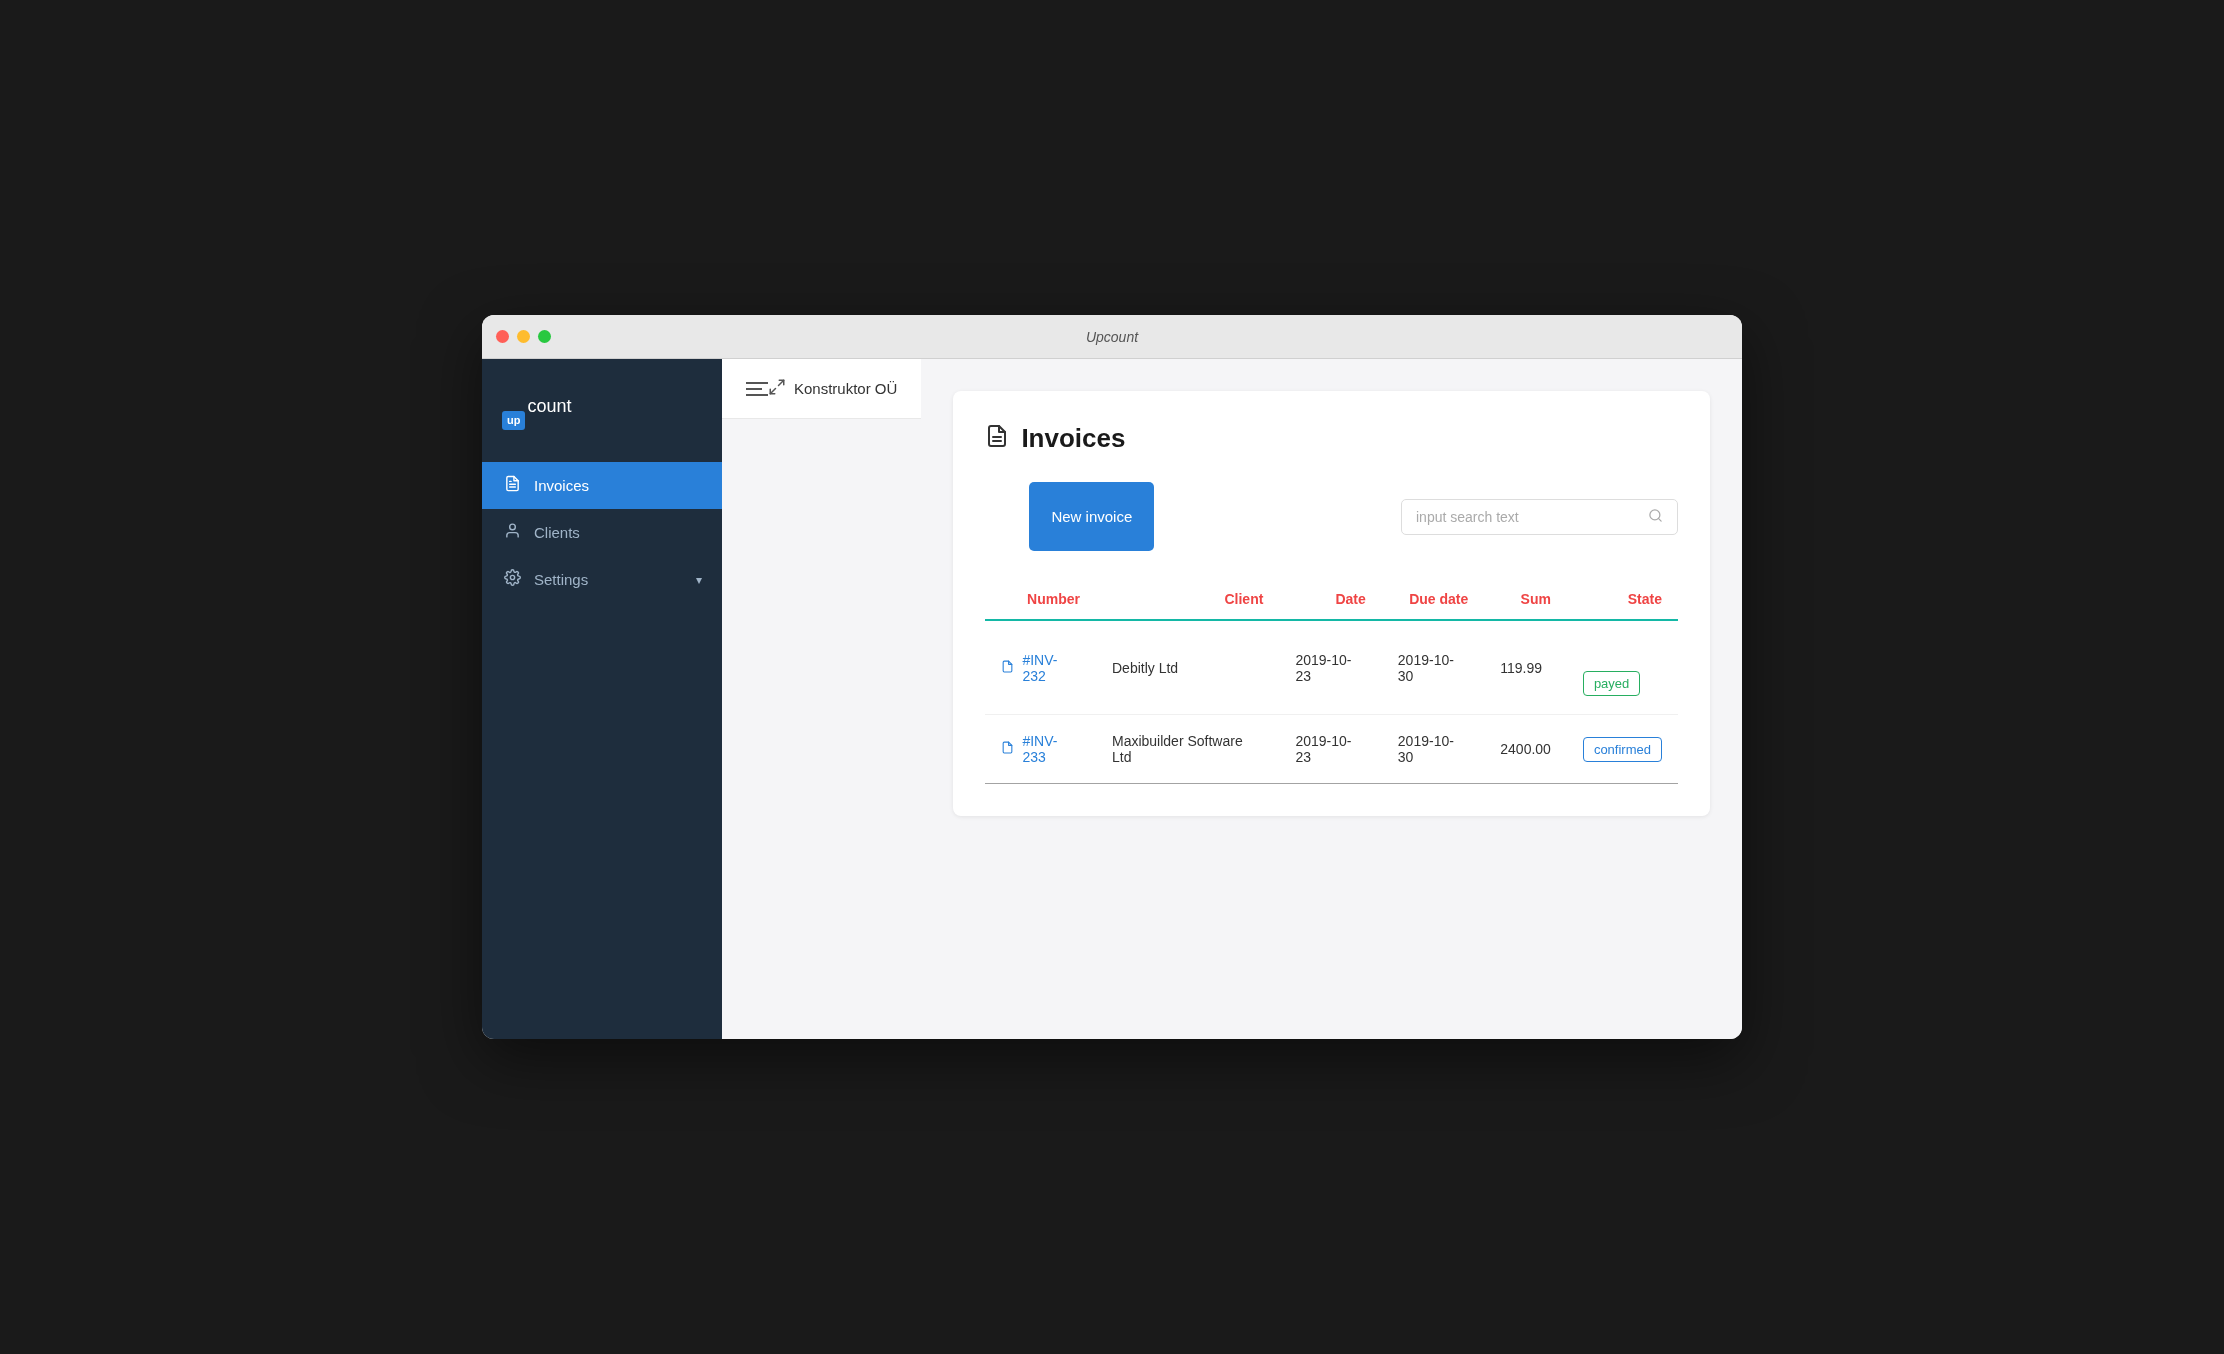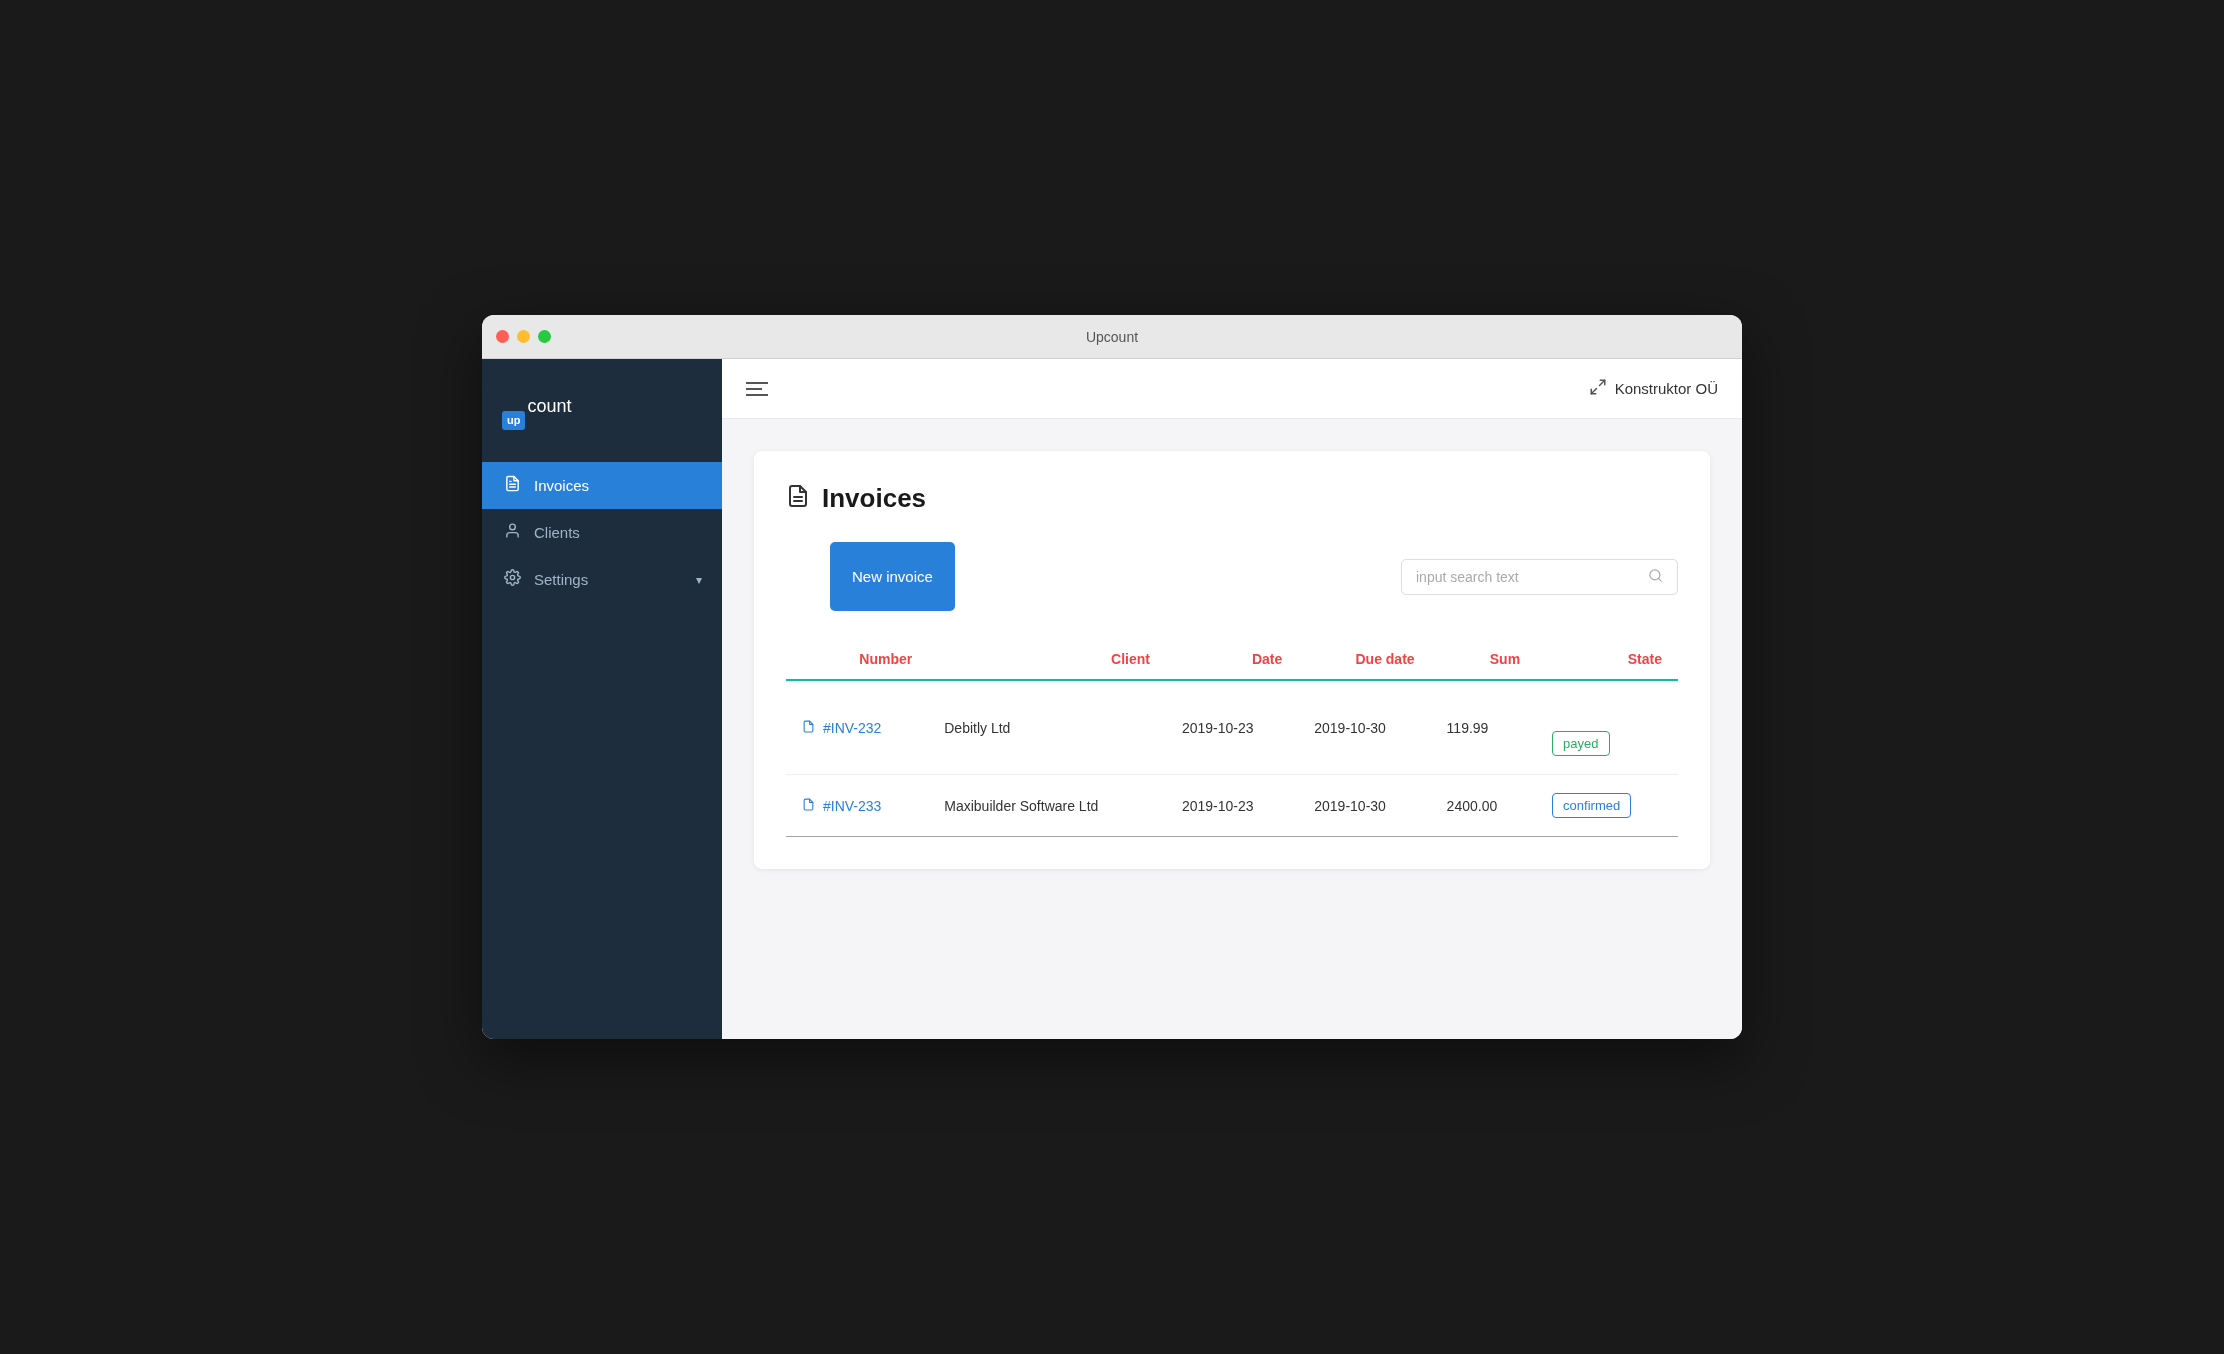--- a/index.html
+++ b/index.html
@@ -21,20 +21,21 @@
     }
     
     .titlebar {
       background: #e8e8e8;
       height: 44px;
       display: flex;
       align-items: center;
       justify-content: center;
       position: relative;
       border-bottom: 1px solid #d0d0d0;
+      font-style: italic;
     }
     .titlebar-buttons {
       position: absolute;
       left: 14px;
       display: flex;
       gap: 8px;
     }
     .titlebar-btn {
       width: 13px;
       height: 13px;
@@ -112,21 +113,20 @@
     .sidebar-item-label {
       flex: 1;
     }
     .sidebar-item-chevron {
       font-size: 12px;
     }
     
     .main-content {
       flex: 1;
       display: flex;
-      flex-direction: column;
       background: #f5f5f7;
     }
     .topbar {
       background: white;
       height: 60px;
       display: flex;
       align-items: center;
       justify-content: space-between;
       padding: 0 24px;
       border-bottom: 1px solid #e8e8e8;

